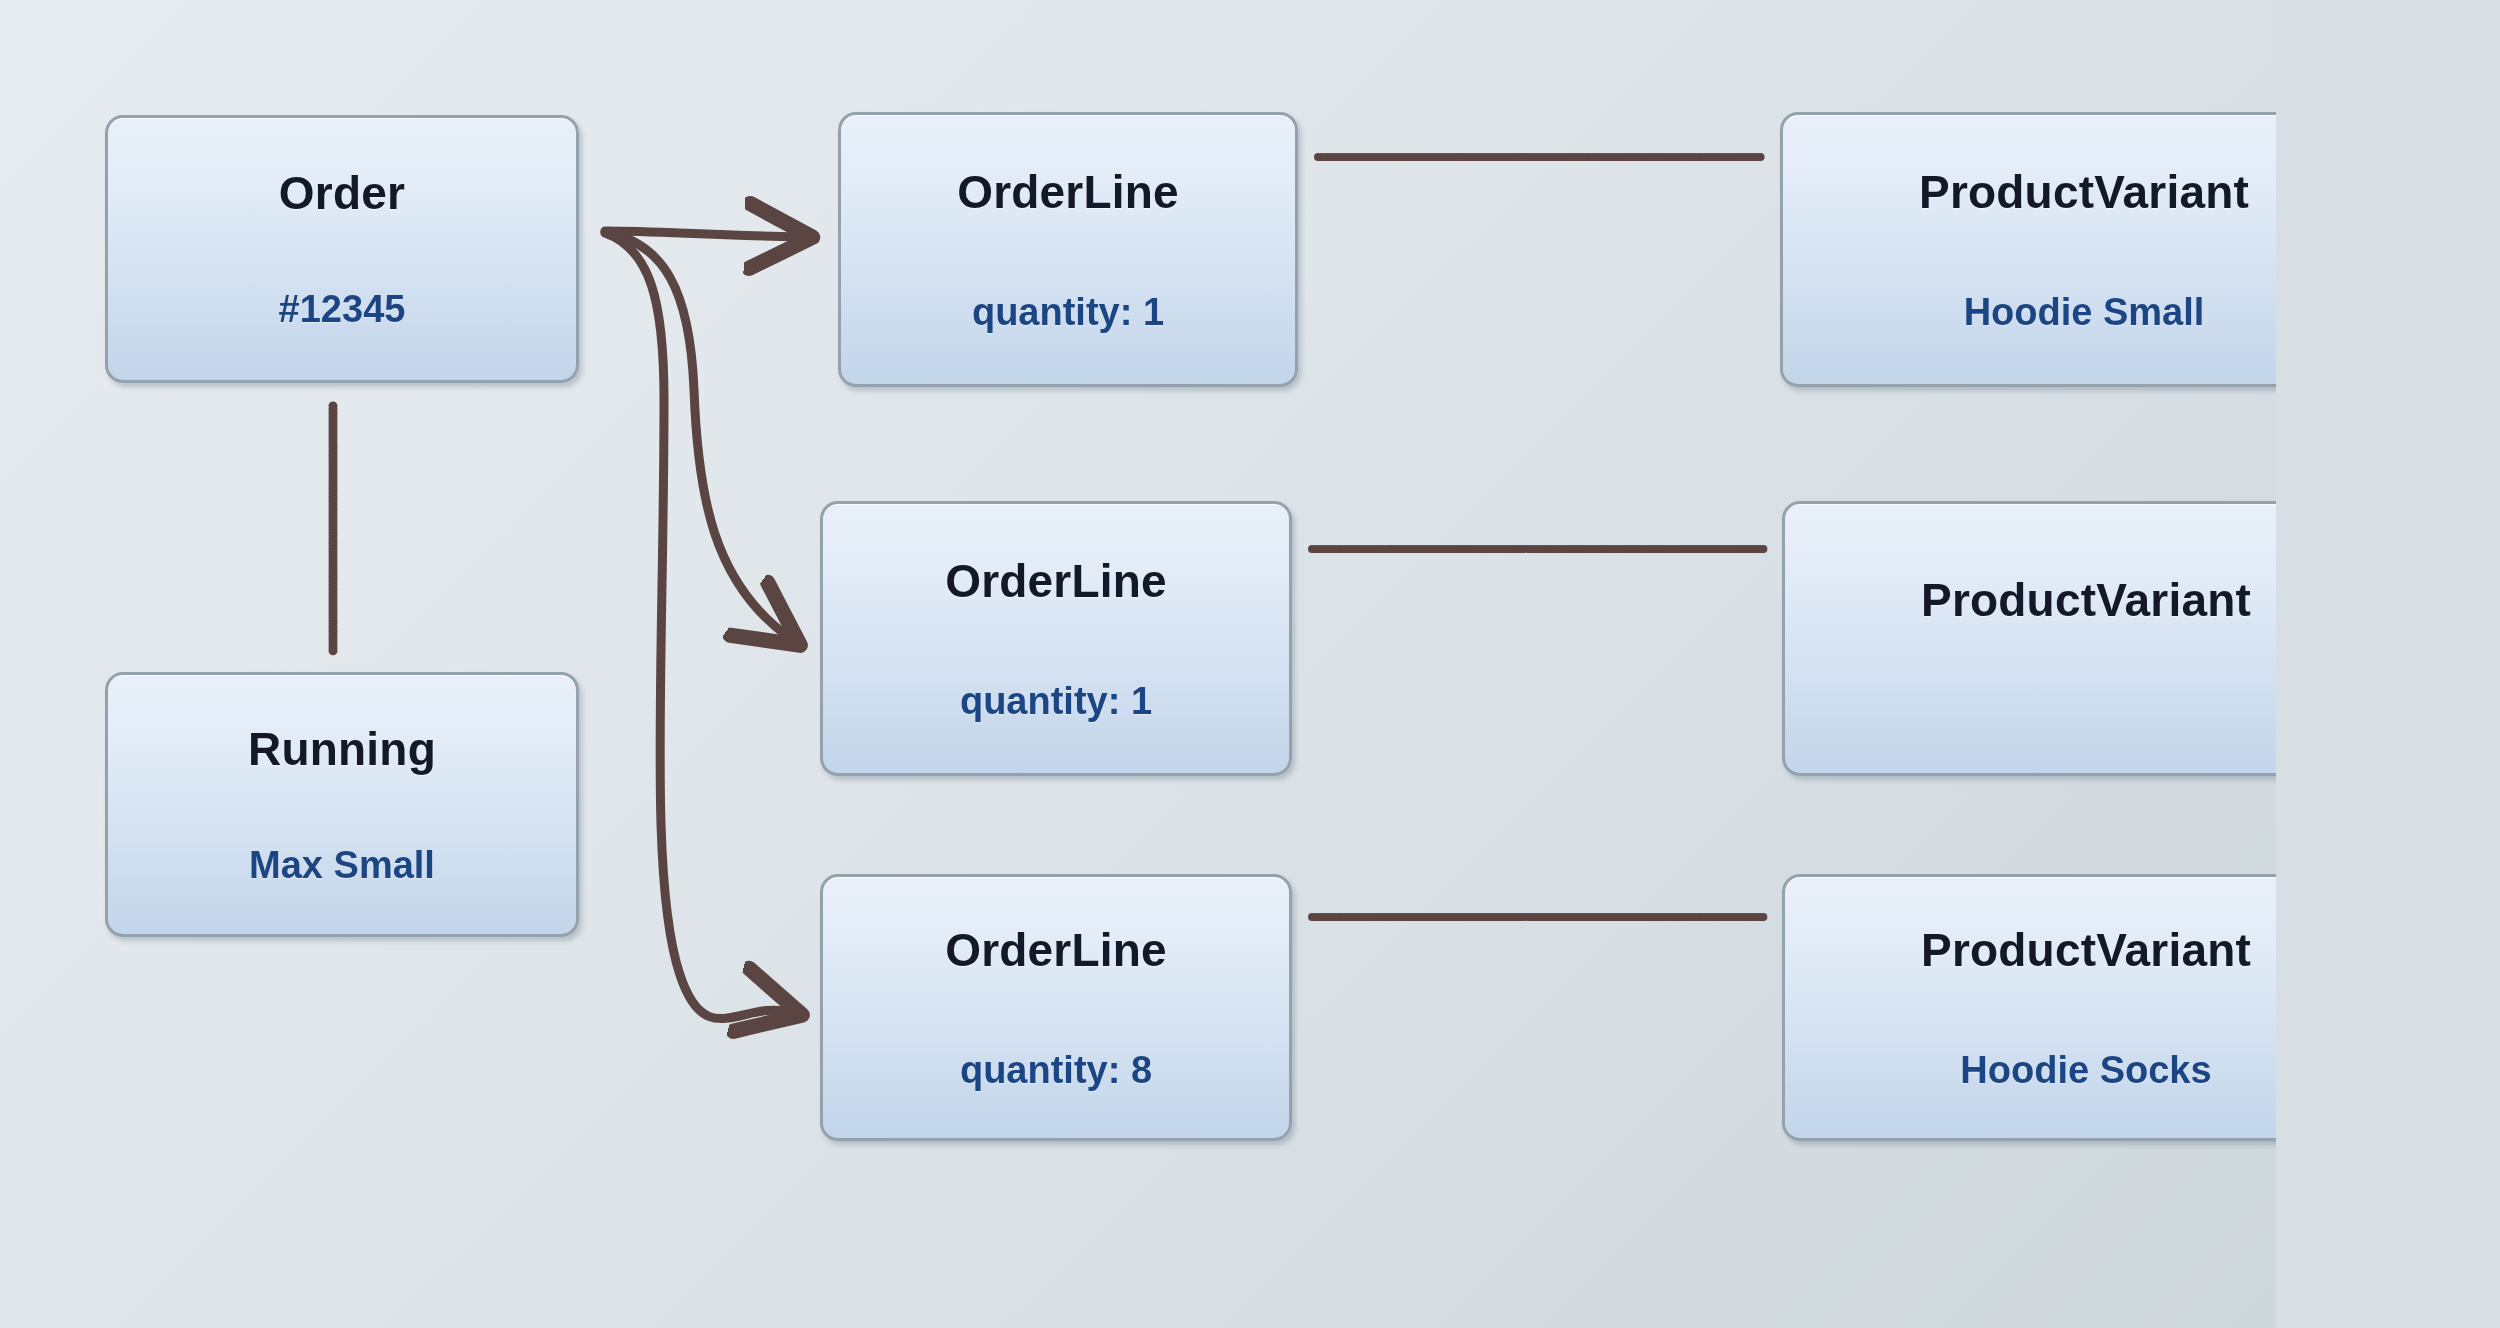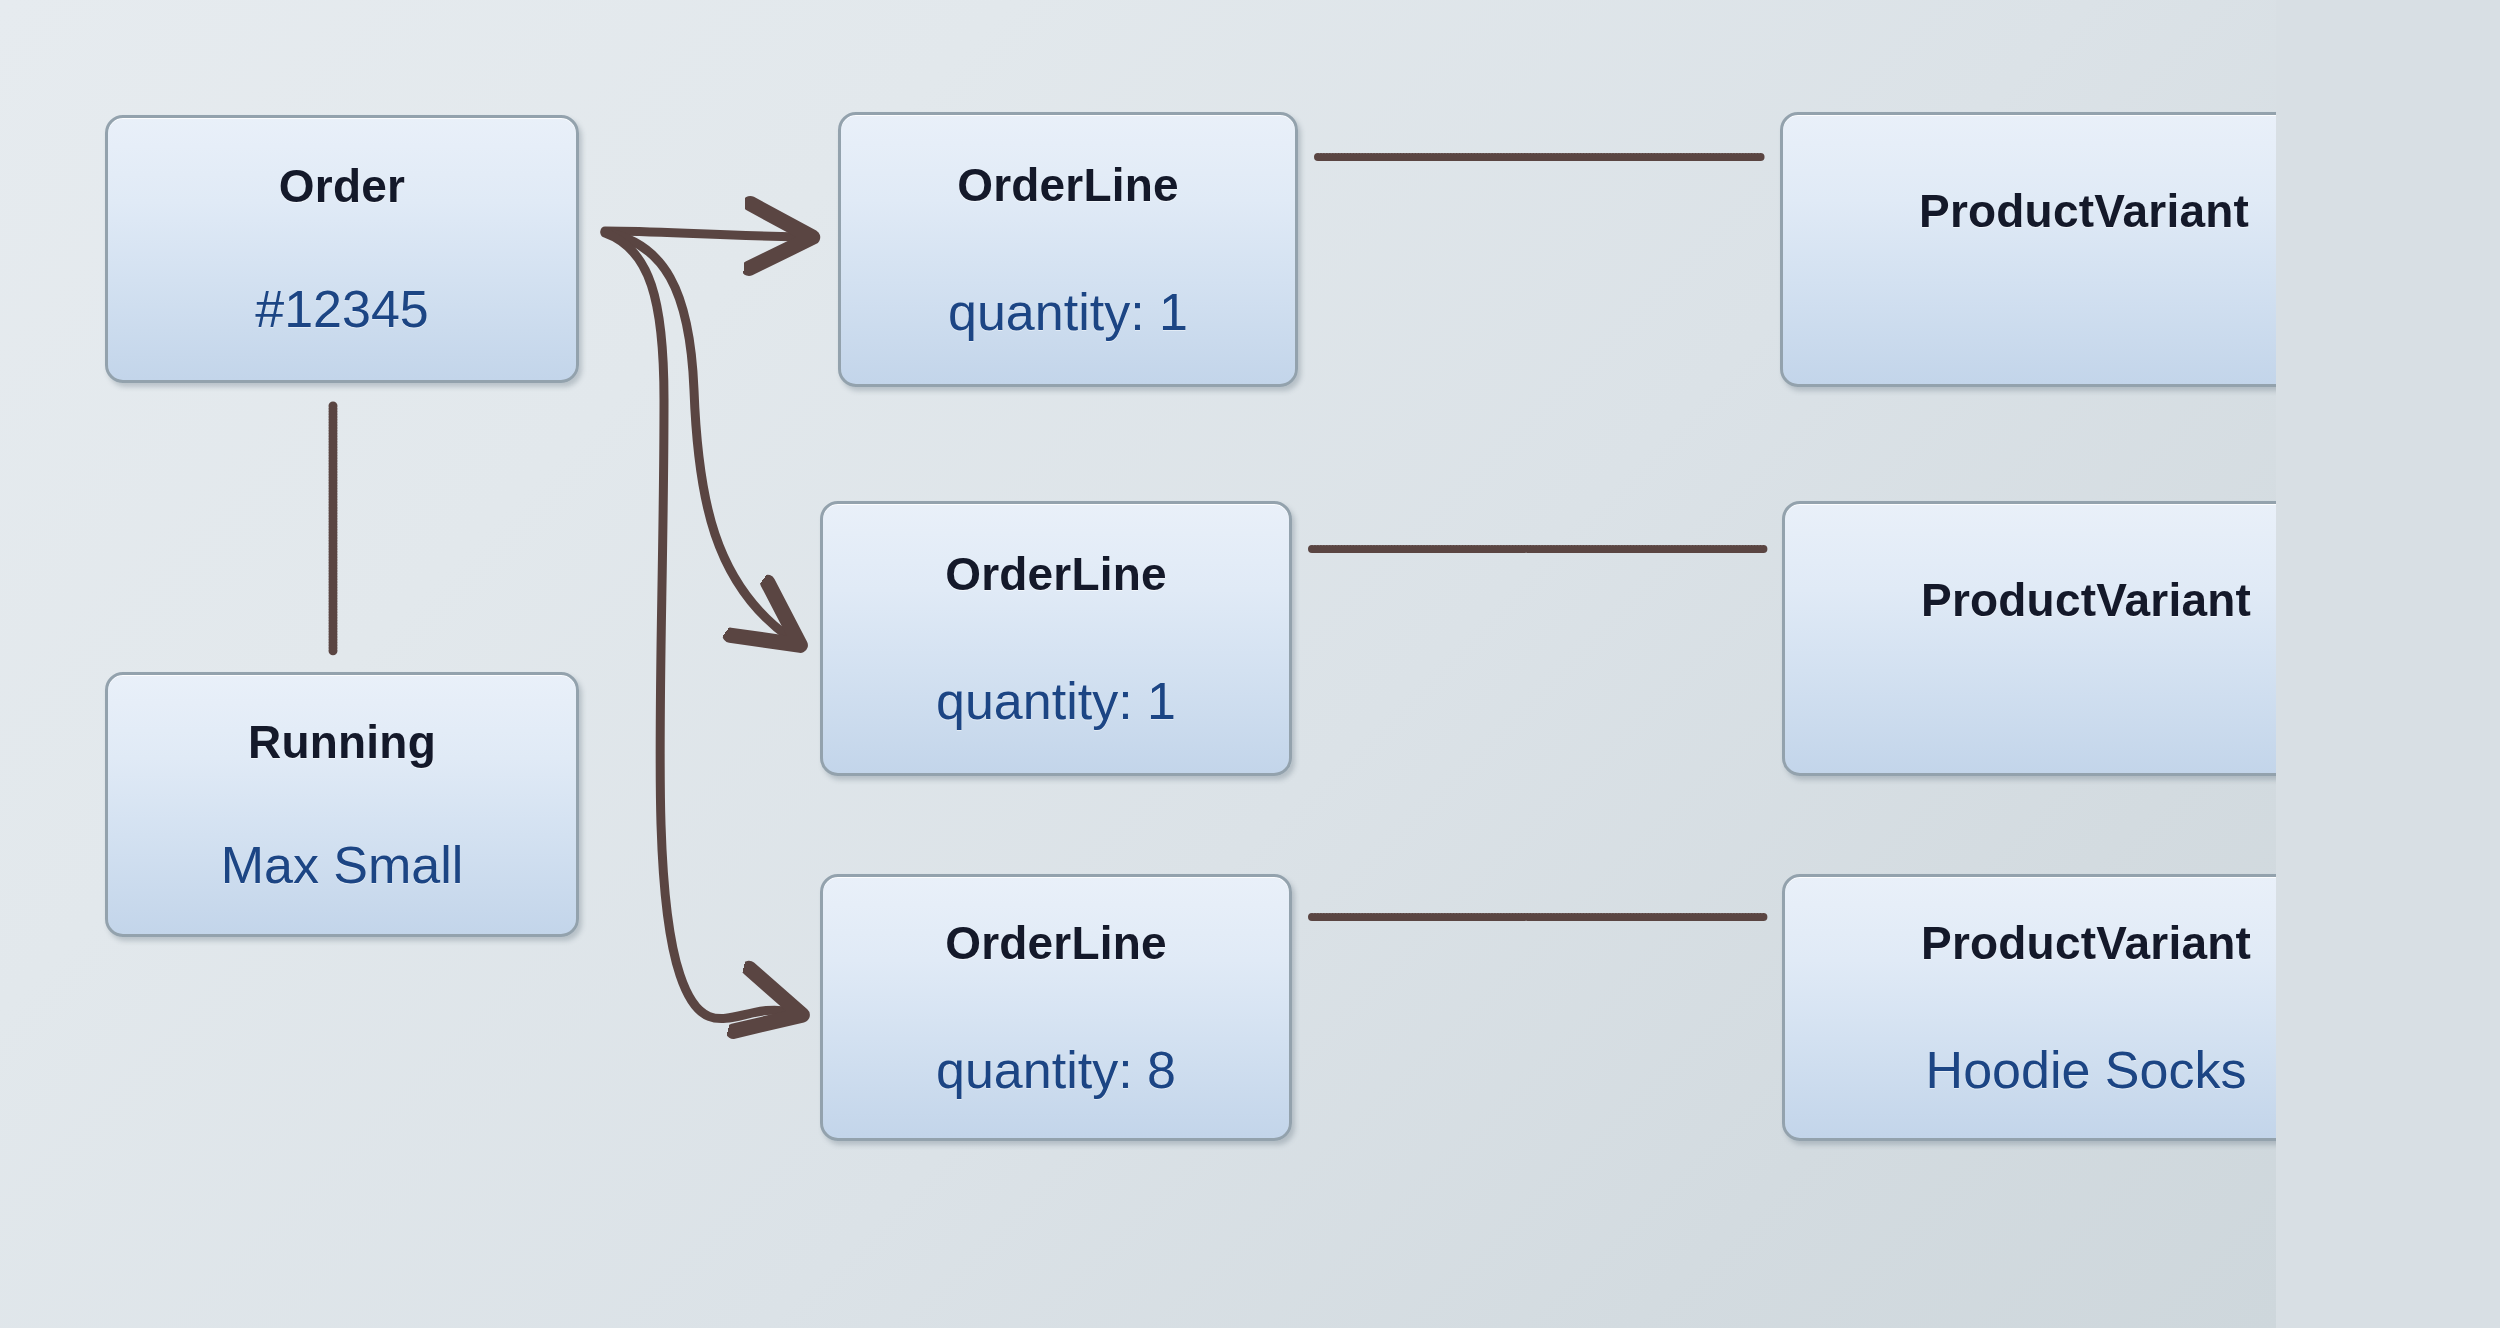--- a/index.html
+++ b/index.html
@@ -44,22 +44,22 @@
   .node-title {
     font-size: 46px;
     font-weight: bold;
     color: #14192a;
     letter-spacing: 0.2px;
     text-align: center;
     line-height: 1;
     text-shadow: 0 1px 0 rgba(255,255,255,0.55);
   }
   .node-sub {
-    font-size: 52px;
-    font-weight: normal;
+    font-size: 38px;
+    font-weight: bold;
     color: #1c4584;
     text-align: right;
     line-height: 1;
     text-shadow: 0 1px 0 rgba(255,255,255,0.45);
   }
   .gap-a { height: 74px; }
   .gap-b { height: 78px; }
 
   
   #node-order        { left:105px;  top:115px;  width:474px; height:268px; }
@@ -125,20 +125,21 @@
 
   <div class="node" id="node-orderline-3">
     <div class="node-title">OrderLine</div>
     <div class="gap-b"></div>
     <div class="node-sub">quantity: 8</div>
   </div>
 
   <div class="node" id="node-variant-1">
     <div class="node-title">ProductVariant</div>
     <div class="gap-b"></div>
+    <div class="node-sub">Hoodie Small</div>
   </div>
 
   <div class="node" id="node-variant-2">
     <div class="node-title">ProductVariant</div>
     <div class="gap-b"></div>
   </div>
 
   <div class="node" id="node-variant-3">
     <div class="node-title">ProductVariant</div>
     <div class="gap-b"></div>

